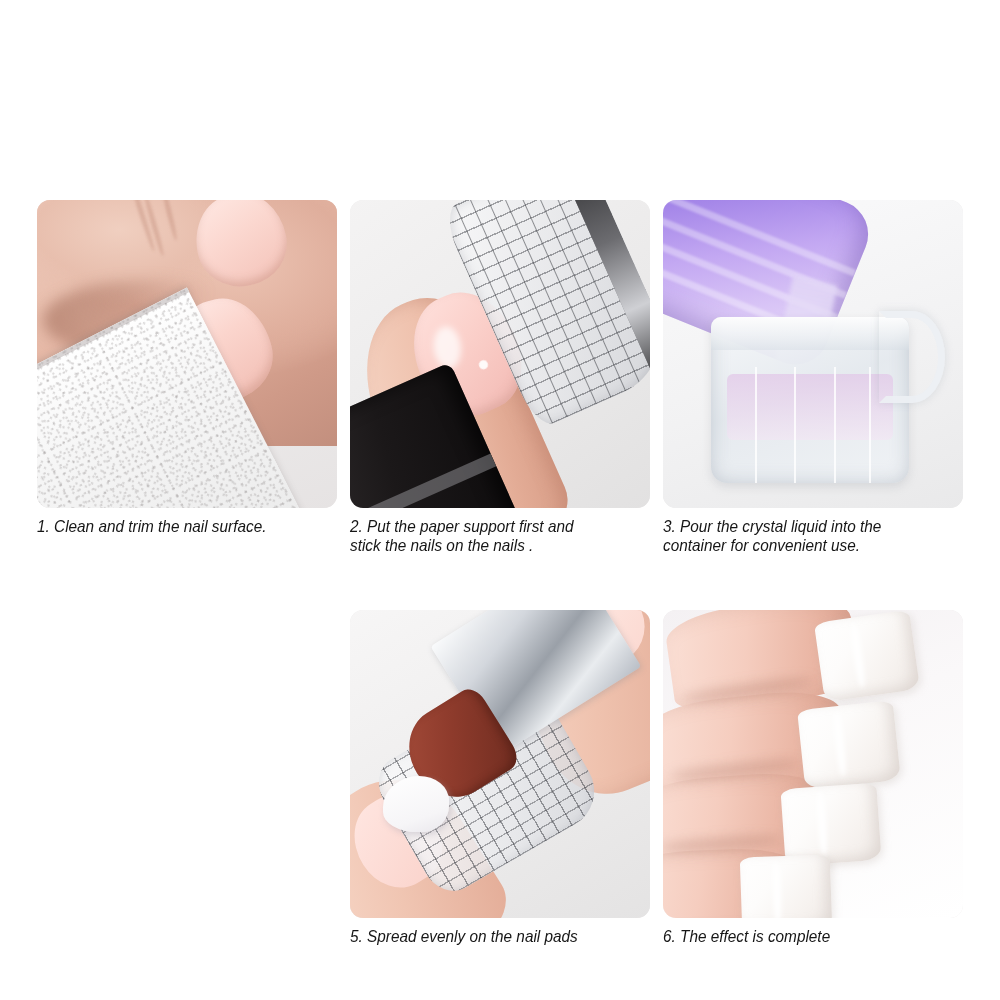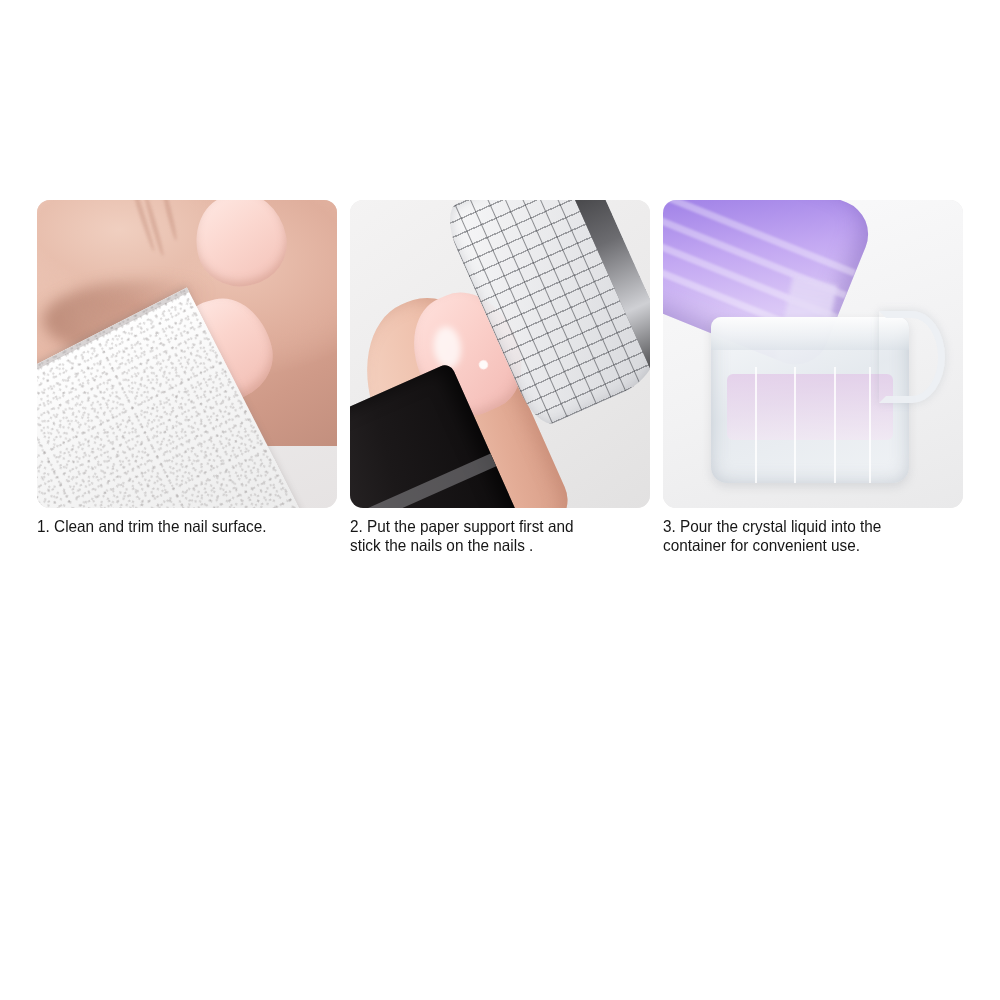--- a/index.html
+++ b/index.html
@@ -51,20 +51,21 @@
   }
 
   
   .grid {
     position:absolute;
     top:188px; left:0; width:1000px; height:812px;
   }
   .cell {
     position:absolute;
     width:308px;
+    font-style:italic;
   }
   .cell.c1 { left:37px;  }
   .cell.c2 { left:350px; }
   .cell.c3 { left:663px; }
   .cell.r1 { top:12px;  }
   .cell.r2 { top:422px; }
 
   .photo {
     position:relative;
     width:300px; height:308px;
@@ -488,16 +489,59 @@
             <div class="facet f4"></div>
           </div>
           <div class="handle"></div>
         </div>
       </div>
       <div class="caption">3. Pour the crystal liquid into the
 container for convenient use.</div>
     </div>
 
 
-
+    <div class="cell c2 r2">
+      <div class="photo">
+        <div class="scene p5">
+          <div class="thumb"></div>
+          <div class="thumbnail"></div>
+          <div class="fingerlow"></div>
+          <div class="lownail"></div>
+          <div class="form">
+            <div class="mesh"></div>
+          </div>
+          <div class="ferrule"></div>
+          <div class="bristles"></div>
+          <div class="acrylic"></div>
+        </div>
+      </div>
+      <div class="caption">5. Spread evenly on the nail pads</div>
+    </div>
+
+    <div class="cell c3 r2">
+      <div class="photo">
+        <div class="scene p6">
+          <div class="fg fg1"></div>
+          <div class="fg fg2"></div>
+          <div class="fg fg3"></div>
+          <div class="fg fg4"></div>
+          <div class="shadowgap sg1"></div>
+          <div class="shadowgap sg2"></div>
+          <div class="shadowgap sg3"></div>
+          <div class="nl nl1">
+            <div class="shine"></div>
+          </div>
+          <div class="nl nl2">
+            <div class="shine"></div>
+          </div>
+          <div class="nl nl3">
+            <div class="shine"></div>
+          </div>
+          <div class="nl nl4">
+            <div class="shine"></div>
+          </div>
+        </div>
+      </div>
+      <div class="caption">6. The effect is complete</div>
+    </div>
 
   </div>
 </div>
 
 </body></html>

